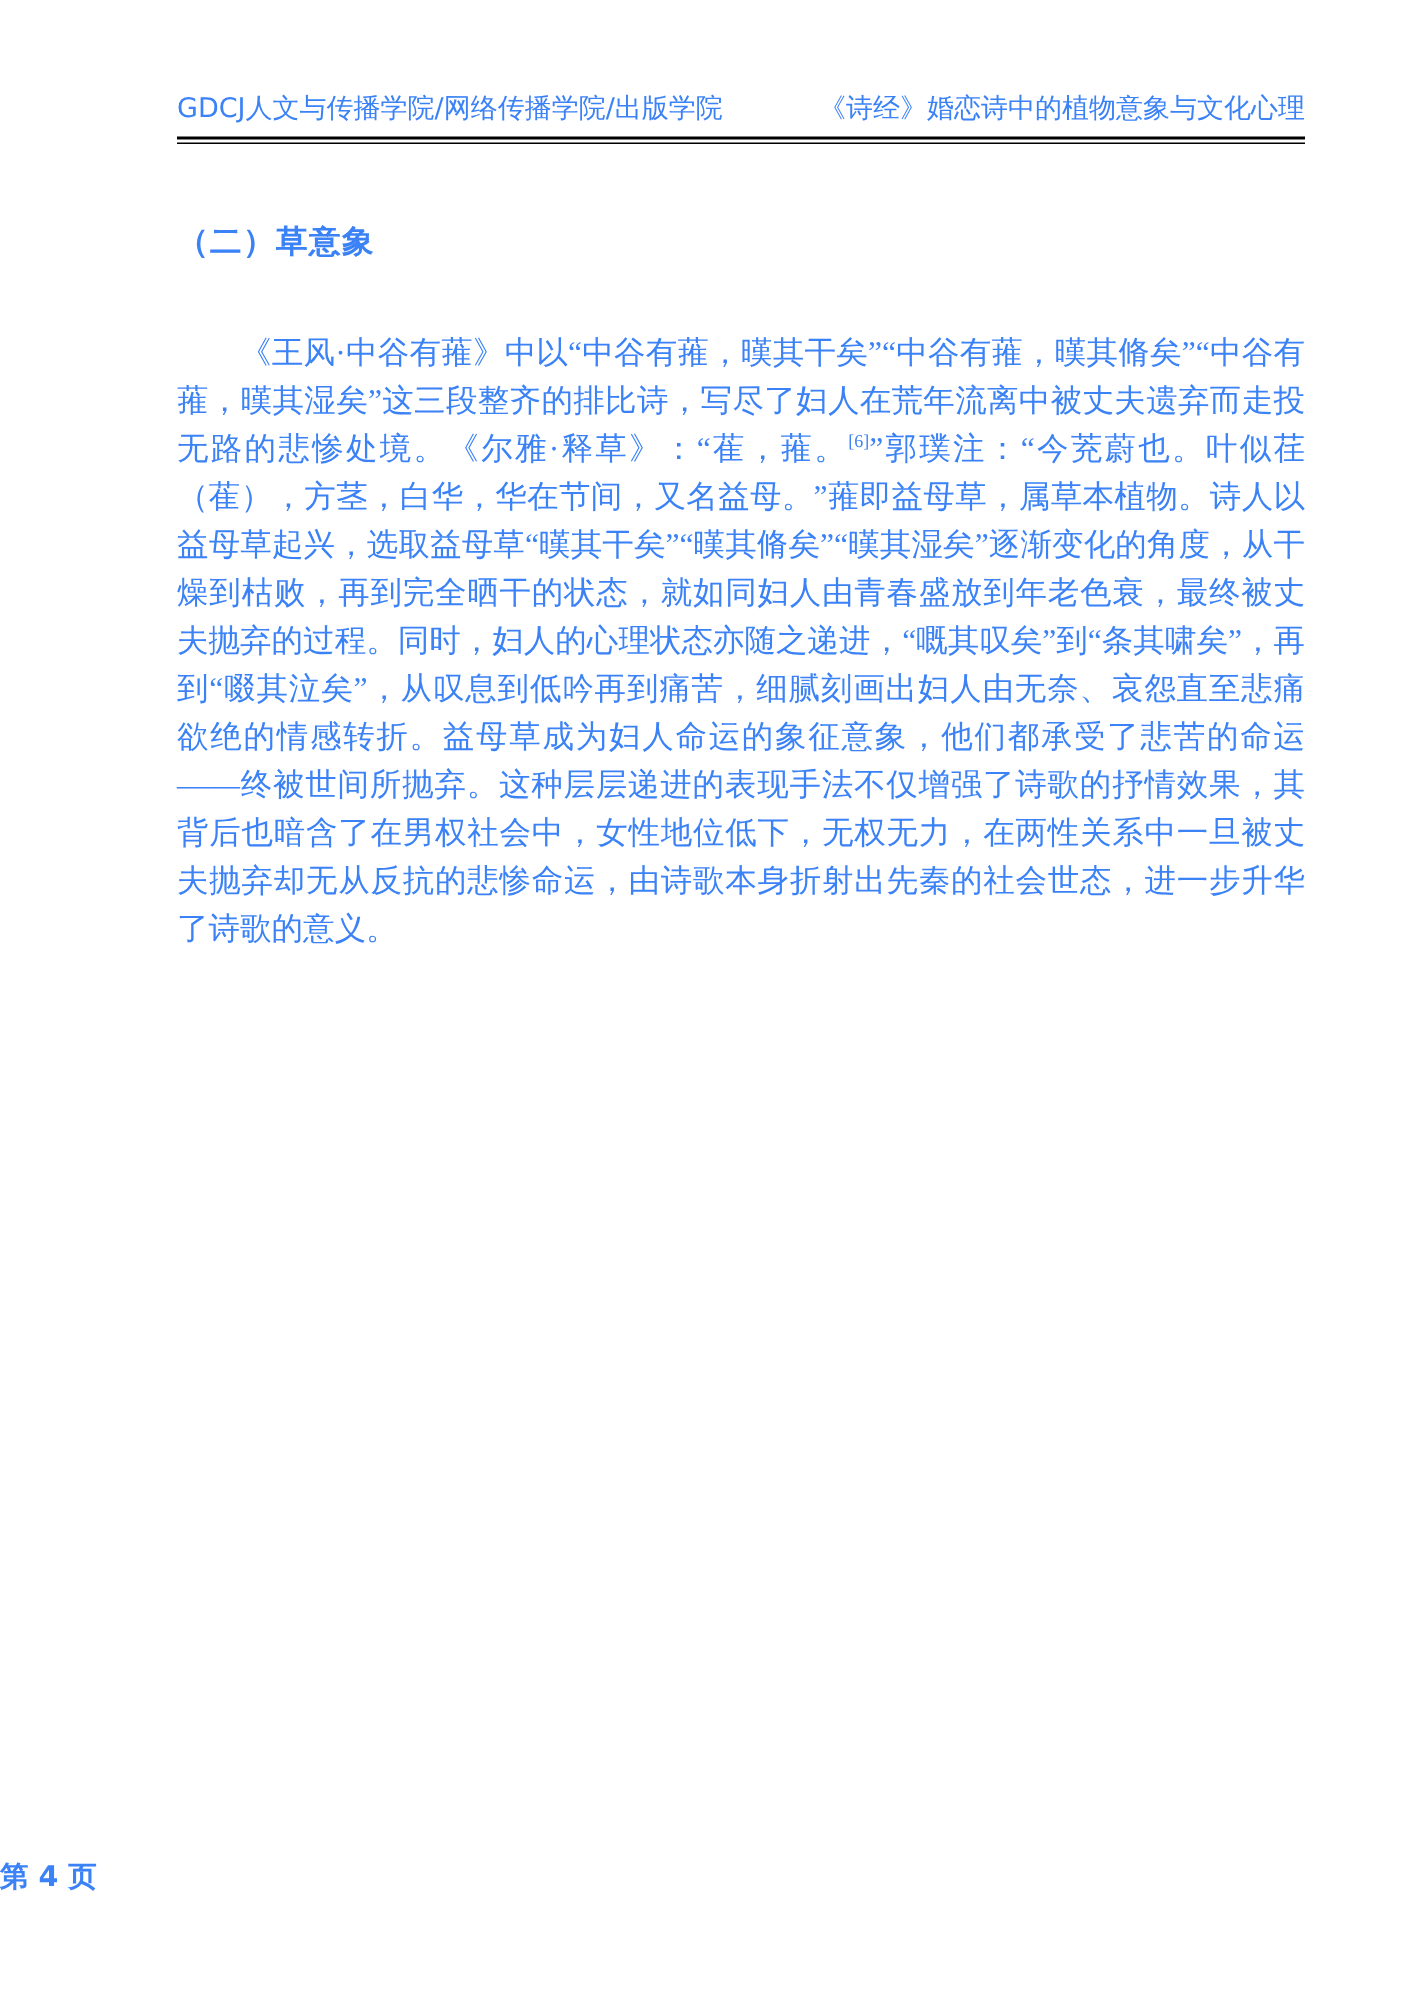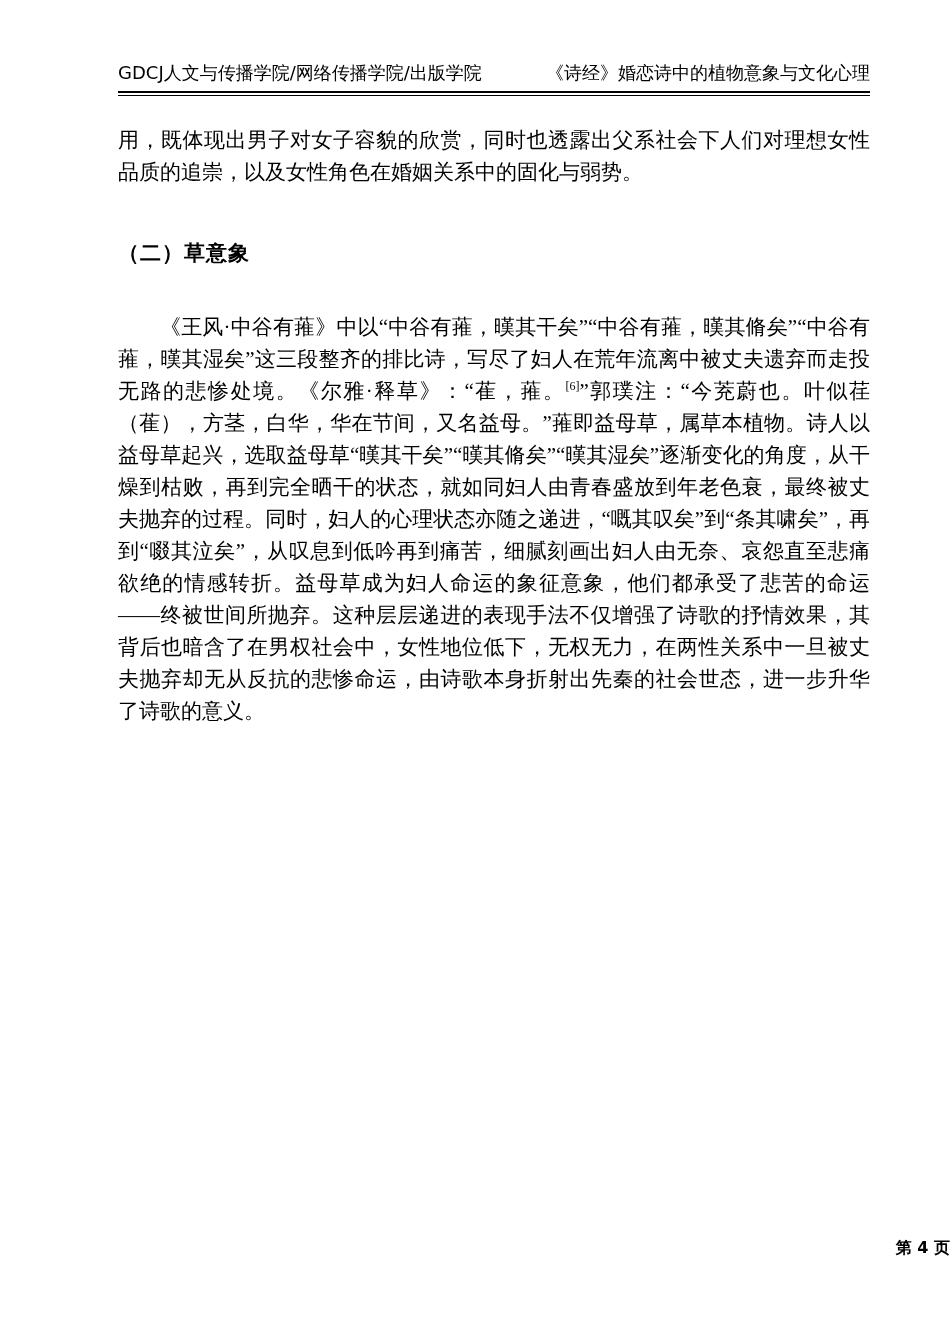--- a/index.html
+++ b/index.html
@@ -6,21 +6,21 @@
     margin: 0;
     padding: 0;
     background: #ffffff;
   }
   .page {
     position: relative;
     width: 950px;
     height: 1344px;
     margin: 0 auto;
     background: #ffffff;
-    color: #000000;
+    color: #3b82f6;
     overflow: hidden;
     font-family: "Liberation Serif", "DejaVu Serif", serif;
   }
   .page-inner {
     padding: 62px 80px 0 118px;
   }
   .doc-header {
     display: flex;
     justify-content: space-between;
     align-items: flex-end;
@@ -62,41 +62,40 @@
   sup.footnote-ref {
     font-size: 12px;
     line-height: 0;
     vertical-align: super;
   }
   .doc-footer {
     position: absolute;
     left: 0;
     right: 0;
     top: 1238px;
-    text-align: right;
+    text-align: left;
     font-family: "DejaVu Sans", "Liberation Sans", sans-serif;
     font-weight: 700;
-    font-size: 16px;
+    font-size: 19px;
   }
 </style>
 </head>
 <body>
 
 <div class="page">
   <div class="page-inner">
 
     <div class="doc-header">
       <span class="hleft">GDCJ人文与传播学院/网络传播学院/出版学院</span>
       <span class="hright">《诗经》婚恋诗中的植物意象与文化心理</span>
     </div>
     <div class="header-rule"></div>
 
     <div class="doc-body">
 
-      <p class="para">用，既体现出男子对女子容貌的欣赏，同时也透露出父系社会下人们对理想女性品质的追崇，以及女性角色在婚姻关系中的固化与弱势。</p>
 
 
       <h2 class="section-heading">（二）草意象</h2>
 
 
       <p class="para indent"><span>《王风·中谷有蓷》中以“中谷有蓷，暵其干矣”“中谷有蓷，暵其脩矣”“中谷有蓷，暵其湿矣”这三段整齐的排比诗，写尽了妇人在荒年流离中被丈夫遗弃而走投无路的悲惨处境。《尔雅·释草》：“萑，蓷。</span><sup class="footnote-ref">[6]</sup><span>”郭璞注：“今茺蔚也。叶似荏（萑），方茎，白华，华在节间，又名益母。”蓷即益母草，属草本植物。诗人以益母草起兴，选取益母草“暵其干矣”“暵其脩矣”“暵其湿矣”逐渐变化的角度，从干燥到枯败，再到完全晒干的状态，就如同妇人由青春盛放到年老色衰，最终被丈夫抛弃的过程。同时，妇人的心理状态亦随之递进，“嘅其叹矣”到“条其啸矣”，再到“啜其泣矣”，从叹息到低吟再到痛苦，细腻刻画出妇人由无奈、哀怨直至悲痛欲绝的情感转折。益母草成为妇人命运的象征意象，他们都承受了悲苦的命运——终被世间所抛弃。这种层层递进的表现手法不仅增强了诗歌的抒情效果，其背后也暗含了在男权社会中，女性地位低下，无权无力，在两性关系中一旦被丈夫抛弃却无从反抗的悲惨命运，由诗歌本身折射出先秦的社会世态，进一步升华了诗歌的意义。</span></p>
 
 
     </div>
   </div>

